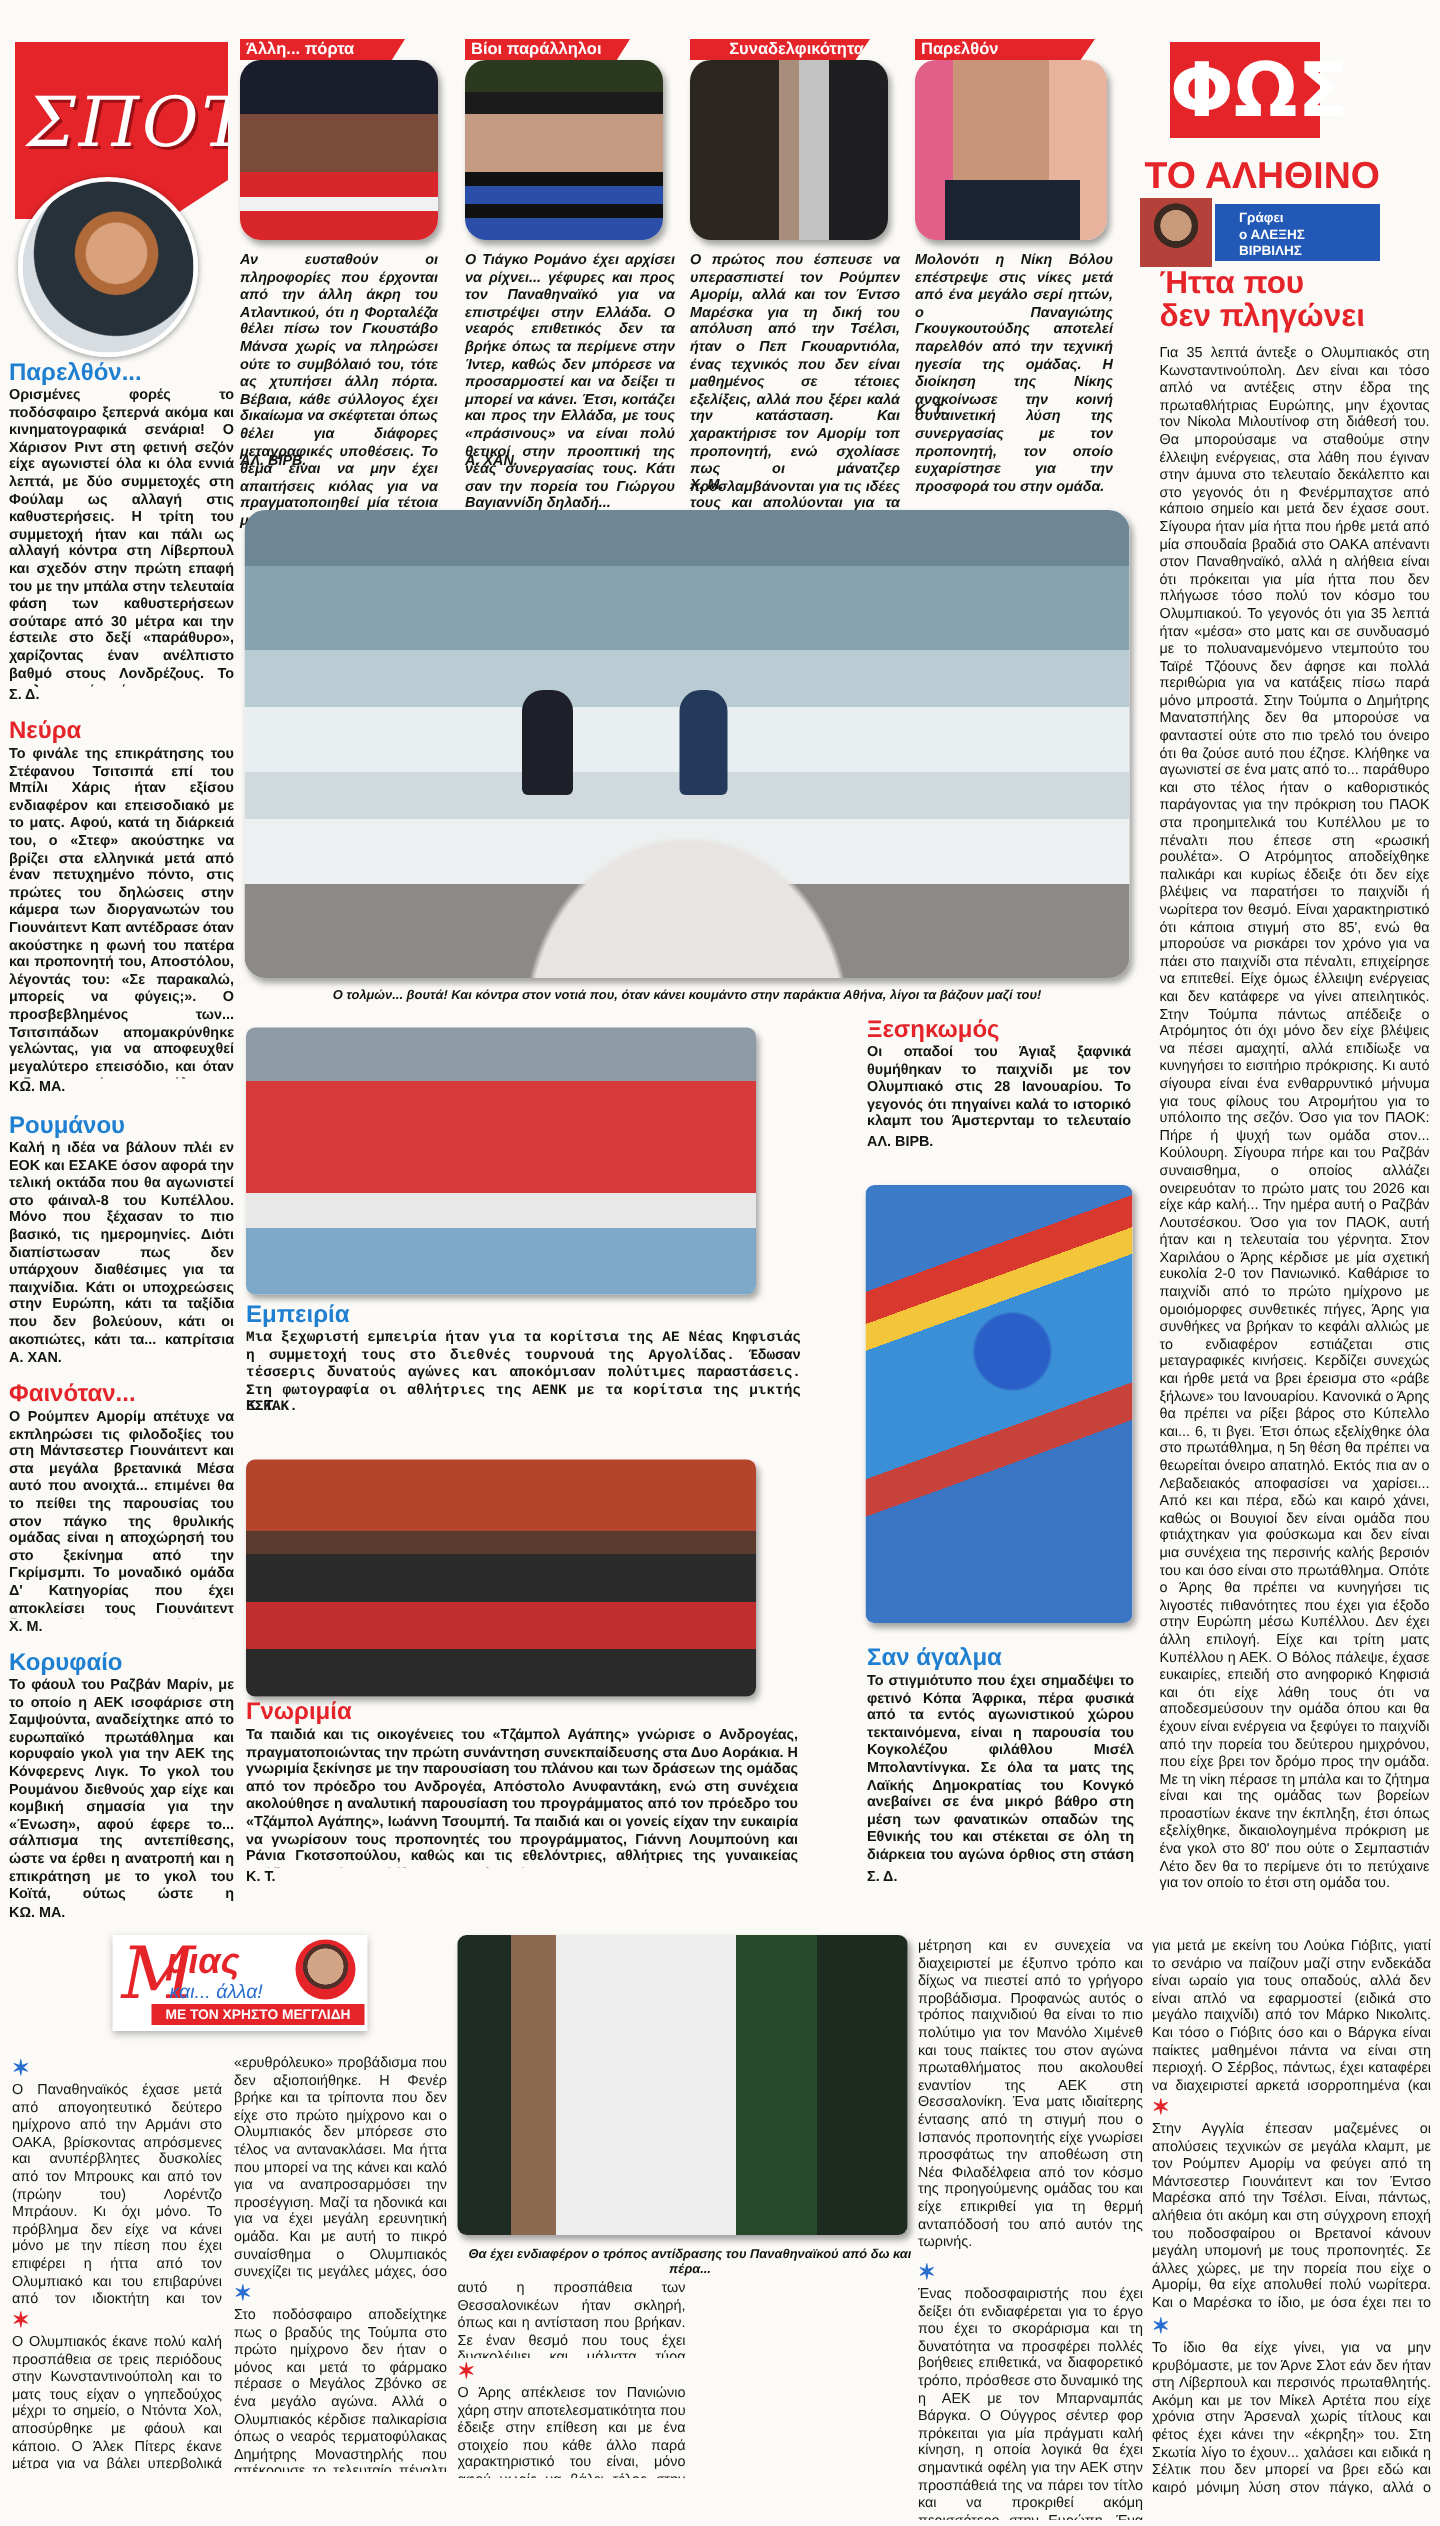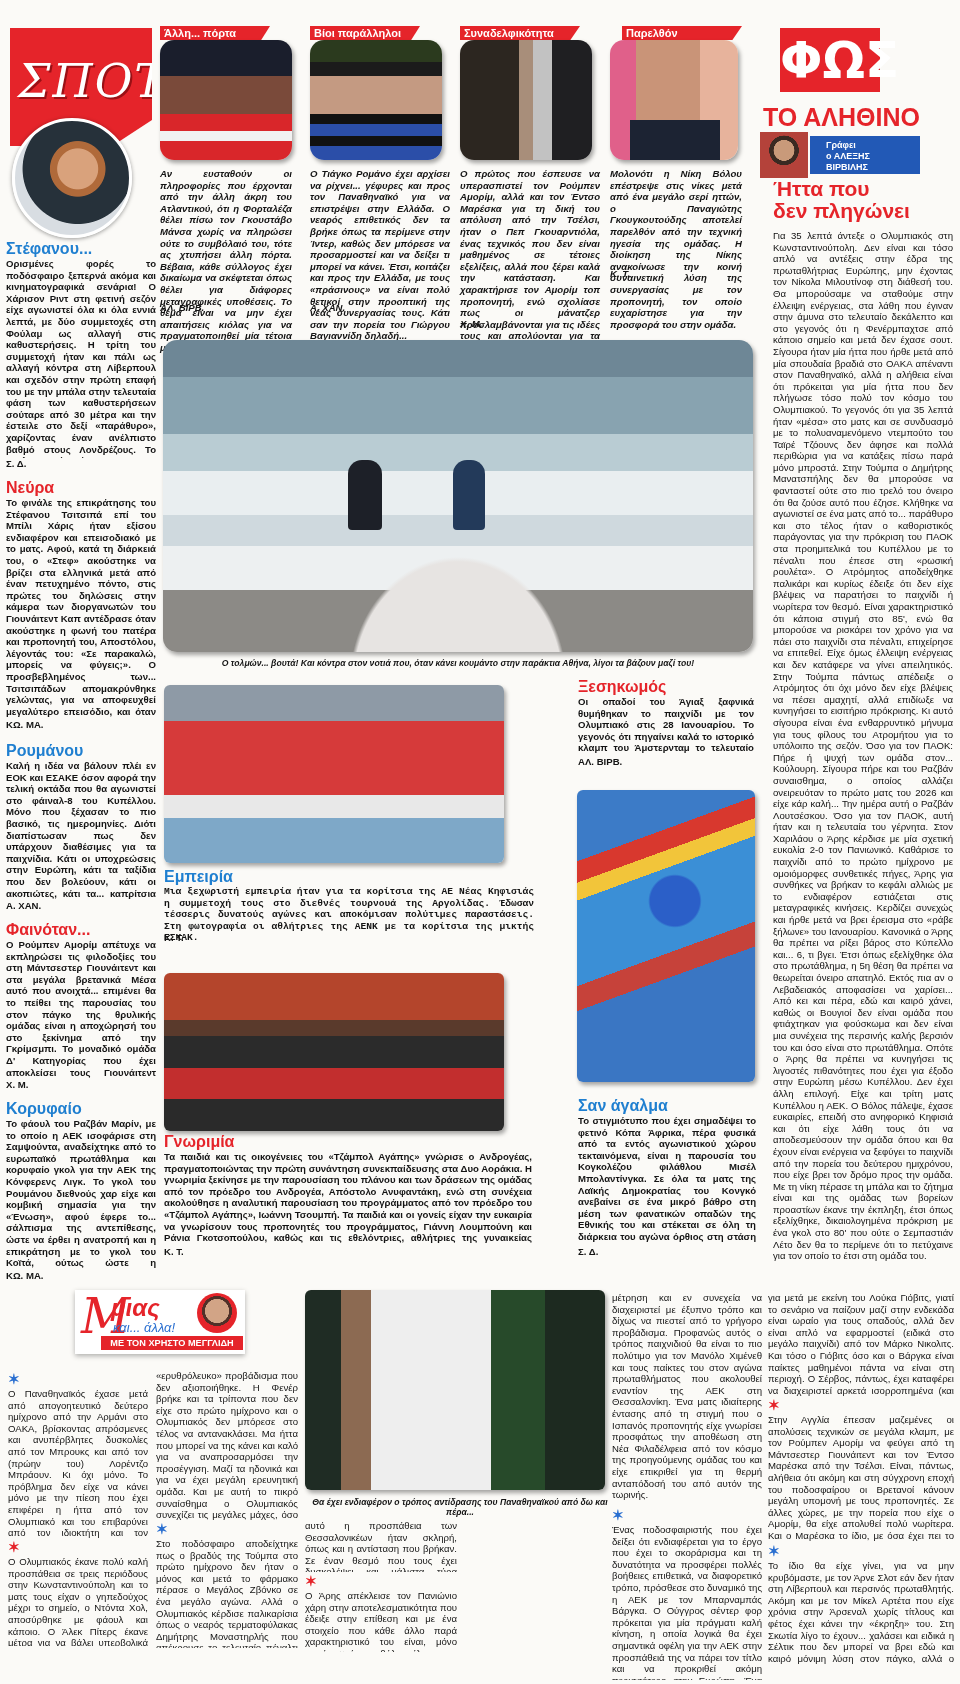--- a/index.html
+++ b/index.html
@@ -46,46 +46,46 @@
 </div>
 
 <div>
   <div class="tag" style="left:310px;top:26px;width:110px;">Βίοι παράλληλοι</div>
   <div class="photo" style="left:310px;top:40px;width:132px;height:120px;background:linear-gradient(180deg,#2b3a1e 0 18%,#1b1b1b 18% 30%,#c49a82 30% 62%,#111 62% 70%,#2b4ea8 70% 80%,#111 80% 88%,#2b4ea8 88%);"></div>
   <div class="abs txt it" style="left:310px;top:168px;width:140px;">Ο Τιάγκο Ρομάνο έχει αρχίσει να ρίχνει... γέφυρες και προς τον Παναθηναϊκό για να επιστρέψει στην Ελλάδα. Ο νεαρός επιθετικός δεν τα βρήκε όπως τα περίμενε στην Ίντερ, καθώς δεν μπόρεσε να προσαρμοστεί και να δείξει τι μπορεί να κάνει. Έτσι, κοιτάζει και προς την Ελλάδα, με τους «πράσινους» να είναι πολύ θετικοί στην προοπτική της νέας συνεργασίας τους. Κάτι σαν την πορεία του Γιώργου Βαγιαννίδη δηλαδή...</div>
   <div class="abs sig" style="left:310px;top:302px;width:140px;font-style:italic;">Α. ΧΑΝ.</div>
 </div>
 
 <div>
-  <div class="tag" style="left:460px;top:26px;width:120px;">Συναδελφικότητα</div>
+  <div class="tag" style="left:460px;top:26px;width:120px;text-align:right;">Συναδελφικότητα</div>
   <div class="photo" style="left:460px;top:40px;width:132px;height:120px;background:linear-gradient(90deg,#2c2620 0 45%,#a88e7a 45% 55%,#c2c2c2 55% 70%,#1f1f22 70%);"></div>
   <div class="abs txt it" style="left:460px;top:168px;width:140px;">Ο πρώτος που έσπευσε να υπερασπιστεί τον Ρούμπεν Αμορίμ, αλλά και τον Έντσο Μαρέσκα για τη δική του απόλυση από την Τσέλσι, ήταν ο Πεπ Γκουαρντιόλα, ένας τεχνικός που δεν είναι μαθημένος σε τέτοιες εξελίξεις, αλλά που ξέρει καλά την κατάσταση. Και χαρακτήρισε τον Αμορίμ τοπ προπονητή, ενώ σχολίασε πως οι μάνατζερ προσλαμβάνονται για τις ιδέες τους και απολύονται για τα αποτελέσματά τους.</div>
   <div class="abs sig" style="left:460px;top:318px;width:140px;font-style:italic;">Χ. Μ.</div>
 </div>
 
 <div>
-  <div class="tag" style="left:610px;top:26px;width:120px;margin-left:12px;">Παρελθόν</div>
+  <div class="tag" style="left:610px;top:26px;width:120px;">Παρελθόν</div>
   <div class="photo" style="left:610px;top:40px;width:128px;height:120px;background:linear-gradient(90deg,#e0608a 0 20%,#c99478 20% 70%,#e7b39c 70%);">
     <div style="position:absolute;left:20px;bottom:0;width:90px;height:40px;background:#1c2333;"></div>
   </div>
   <div class="abs txt it" style="left:610px;top:168px;width:132px;">Μολονότι η Νίκη Βόλου επέστρεψε στις νίκες μετά από ένα μεγάλο σερί ηττών, ο Παναγιώτης Γκουγκουτούδης αποτελεί παρελθόν από την τεχνική ηγεσία της ομάδας. Η διοίκηση της Νίκης ανακοίνωσε την κοινή συναινετική λύση της συνεργασίας με τον προπονητή, τον οποίο ευχαρίστησε για την προσφορά του στην ομάδα.</div>
   <div class="abs sig" style="left:610px;top:268px;width:132px;font-style:italic;">Κ. Τ.</div>
 </div>
 
 <div class="fos-box">ΦΩΣ</div>
 <div class="fos-sub">ΤΟ ΑΛΗΘΙΝΟ</div>
 <div class="author-face"></div>
 <div class="author-strip">
   <div>Γράφει</div>
   <div>ο ΑΛΕΞΗΣ</div>
   <div>ΒΙΡΒΙΛΗΣ</div>
 </div>
 
 <div class="abs" style="left:6px;top:240px;width:150px;">
-  <div class="blue-h">Στέφανου...</div>
+  <div class="blue-h">Παρελθόν...</div>
   <div class="txt" style="font-weight:bold;height:200px;overflow:hidden;">Ορισμένες φορές το ποδόσφαιρο ξεπερνά ακόμα και κινηματογραφικά σενάρια! Ο Χάρισον Ριντ στη φετινή σεζόν είχε αγωνιστεί όλα κι όλα εννιά λεπτά, με δύο συμμετοχές στη Φούλαμ ως αλλαγή στις καθυστερήσεις. Η τρίτη του συμμετοχή ήταν και πάλι ως αλλαγή κόντρα στη Λίβερπουλ και σχεδόν στην πρώτη επαφή του με την μπάλα στην τελευταία φάση των καθυστερήσεων σούταρε από 30 μέτρα και την έστειλε στο δεξί «παράθυρο», χαρίζοντας έναν ανέλπιστο βαθμό στους Λονδρέζους. Το γκολ αυτό ήταν το πιο πολυπαιγμένο στιγμιότυπο στα αγγλικά μέσα ενημέρωσης την πρώτη εβδομάδα του 2026!</div>
   <div class="sig">Σ. Δ.</div>
 
   <div class="red-h" style="margin-top:10px;">Νεύρα</div>
   <div class="txt" style="height:222px;overflow:hidden;">Το φινάλε της επικράτησης του Στέφανου Τσιτσιπά επί του Μπίλι Χάρις ήταν εξίσου ενδιαφέρον και επεισοδιακό με το ματς. Αφού, κατά τη διάρκειά του, ο «Στεφ» ακούστηκε να βρίζει στα ελληνικά μετά από έναν πετυχημένο πόντο, στις πρώτες του δηλώσεις στην κάμερα των διοργανωτών του Γιουνάιτεντ Καπ αντέδρασε όταν ακούστηκε η φωνή του πατέρα και προπονητή του, Αποστόλου, λέγοντάς του: «Σε παρακαλώ, μπορείς να φύγεις;». Ο προσβεβλημένος των... Τσιτσιπάδων απομακρύνθηκε γελώντας, για να αποφευχθεί μεγαλύτερο επεισόδιο, και όταν η δημοσιογράφος τον κάλεσε να κάνουν μαζί δηλώσεις, δεν δέχθηκε, με τον Στέφανο να λέει χαμογελώντας: «Νιώθω πως θέλει να δώσει συνέντευξη. Γιατί δεν κάνεις εσύ δηλώσεις αντί για εμένα;».</div>
   <div class="sig">ΚΩ. ΜΑ.</div>
 
   <div class="blue-h" style="margin-top:12px;">Ρουμάνου</div>
   <div class="txt" style="height:140px;overflow:hidden;">Καλή η ιδέα να βάλουν πλέι εν ΕΟΚ και ΕΣΑΚΕ όσον αφορά την τελική οκτάδα που θα αγωνιστεί στο φάιναλ-8 του Κυπέλλου. Μόνο που ξέχασαν το πιο βασικό, τις ημερομηνίες. Διότι διαπίστωσαν πως δεν υπάρχουν διαθέσιμες για τα παιχνίδια. Κάτι οι υποχρεώσεις στην Ευρώπη, κάτι τα ταξίδια που δεν βολεύουν, κάτι οι ακοπιώτες, κάτι τα... καπρίτσια κάποιων παραγόντων, έχει χρονικά πολύ το πρόγραμμα με τα ματς και τις ημερομηνίες διεξαγωγής τους. Καλό ξεμπέρδεμα...</div>
   <div class="sig">Α. ΧΑΝ.</div>

